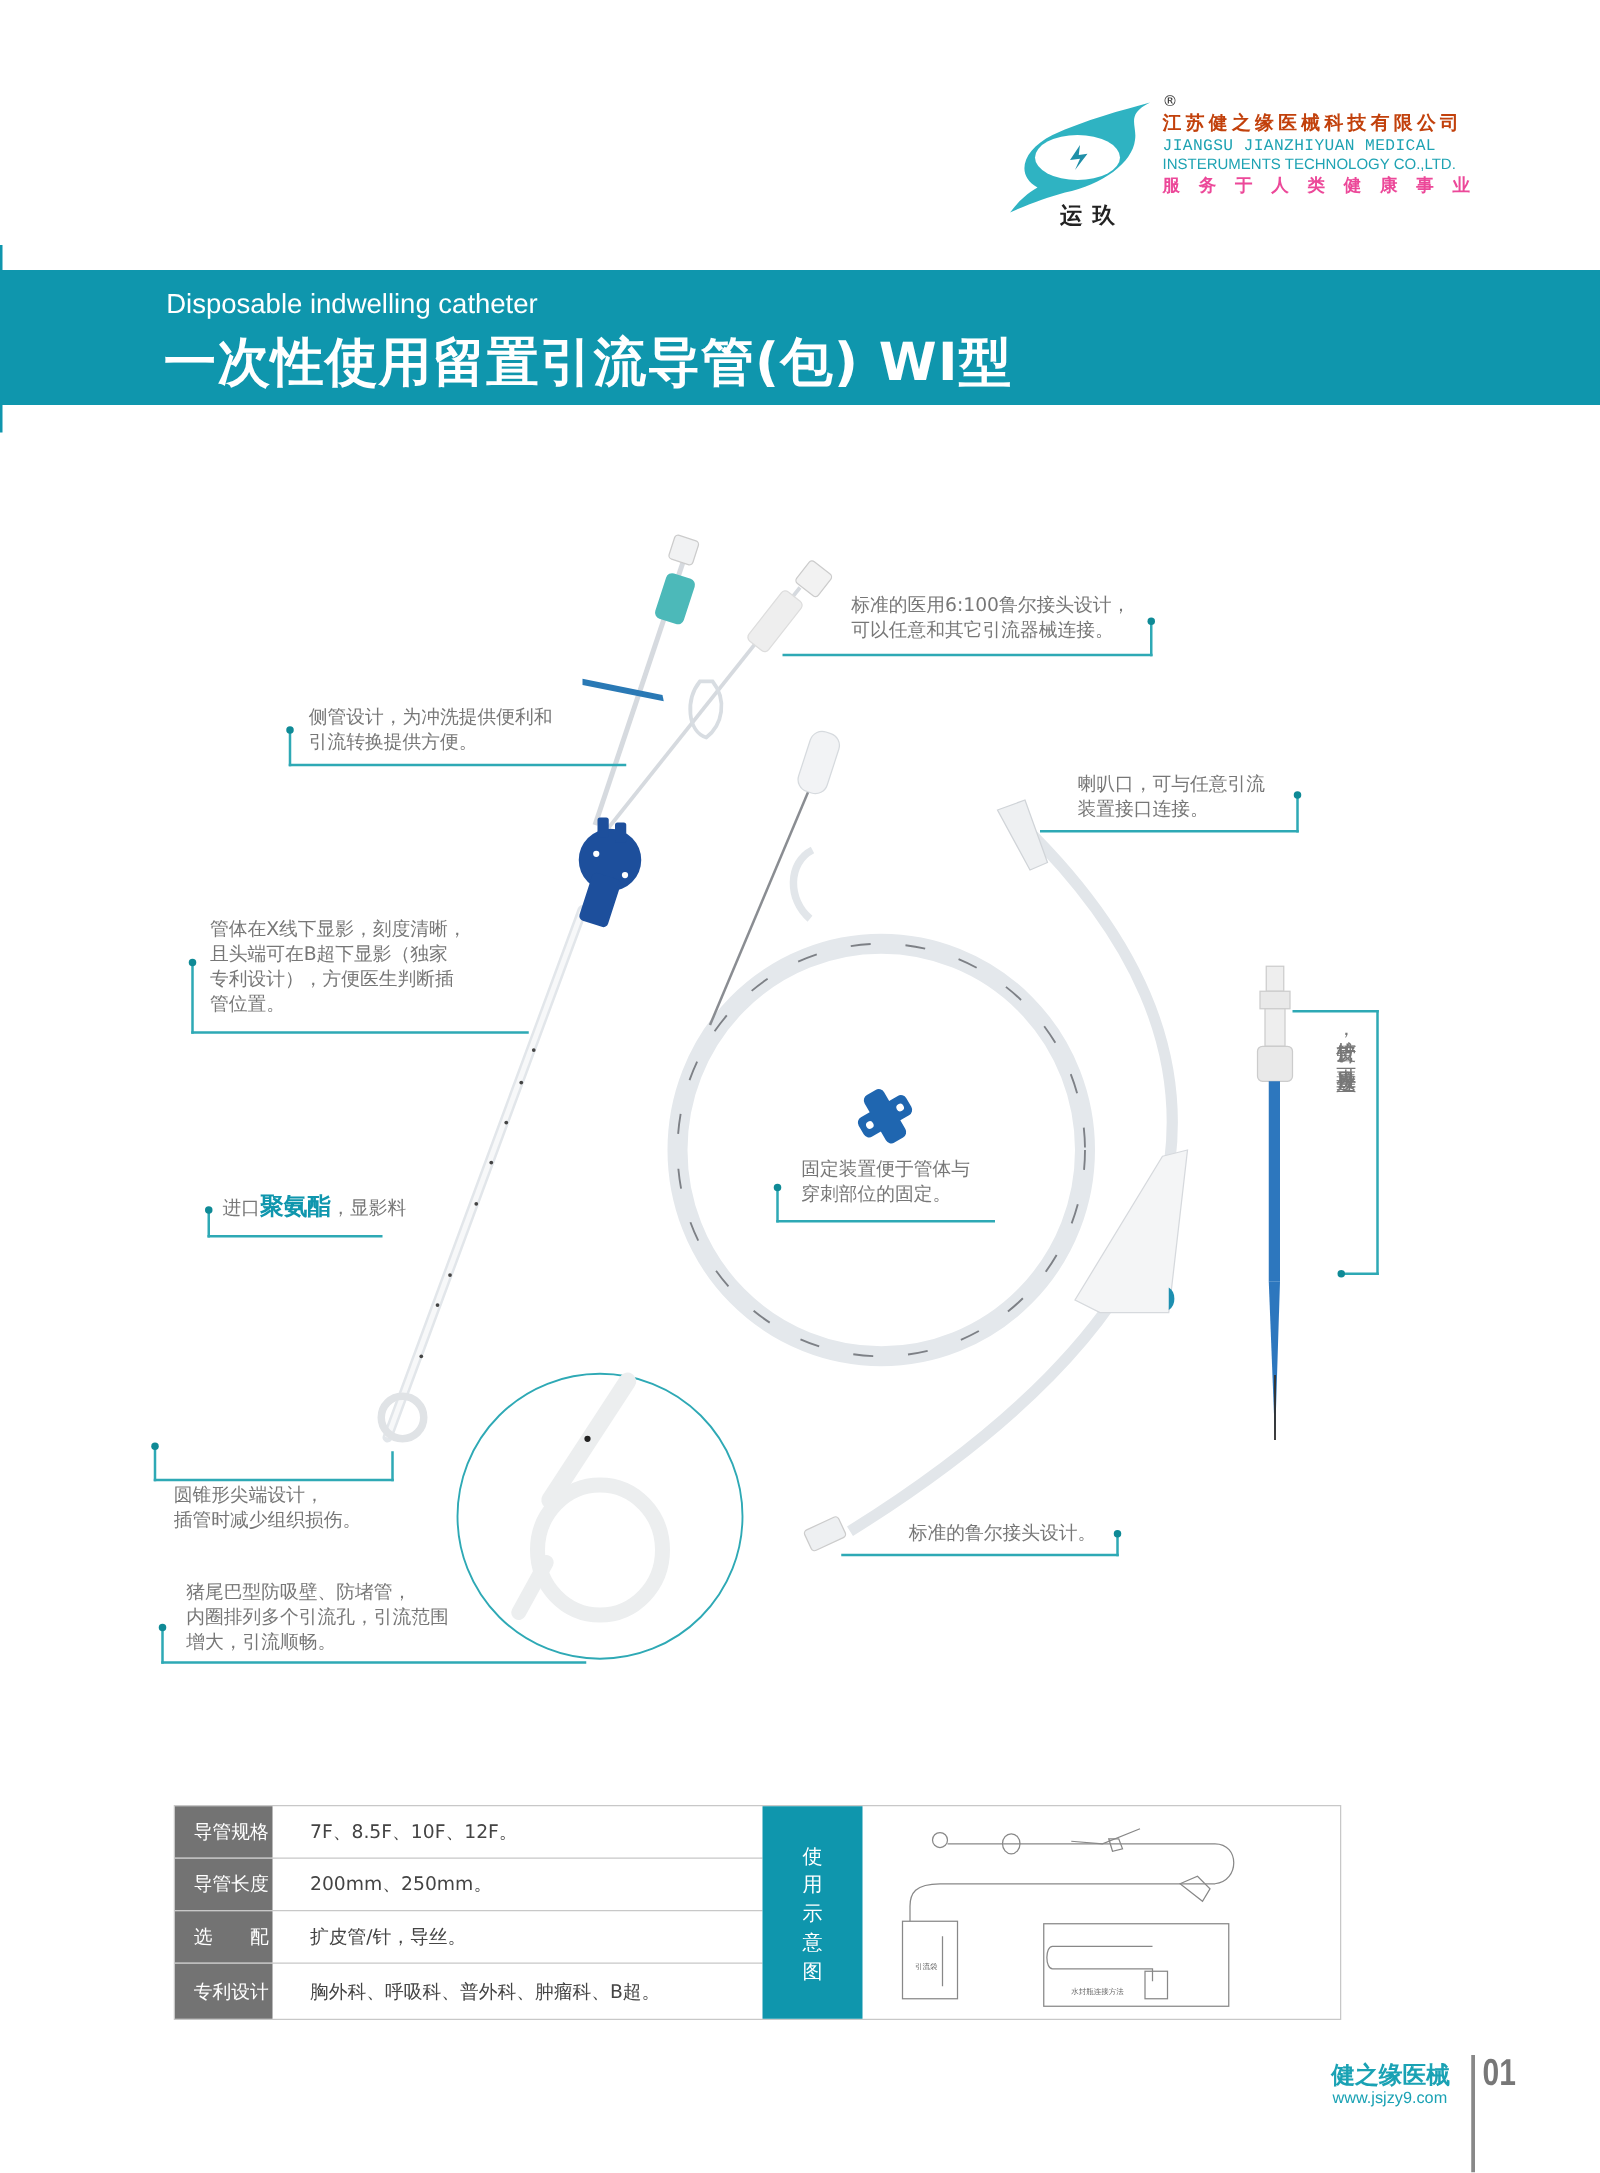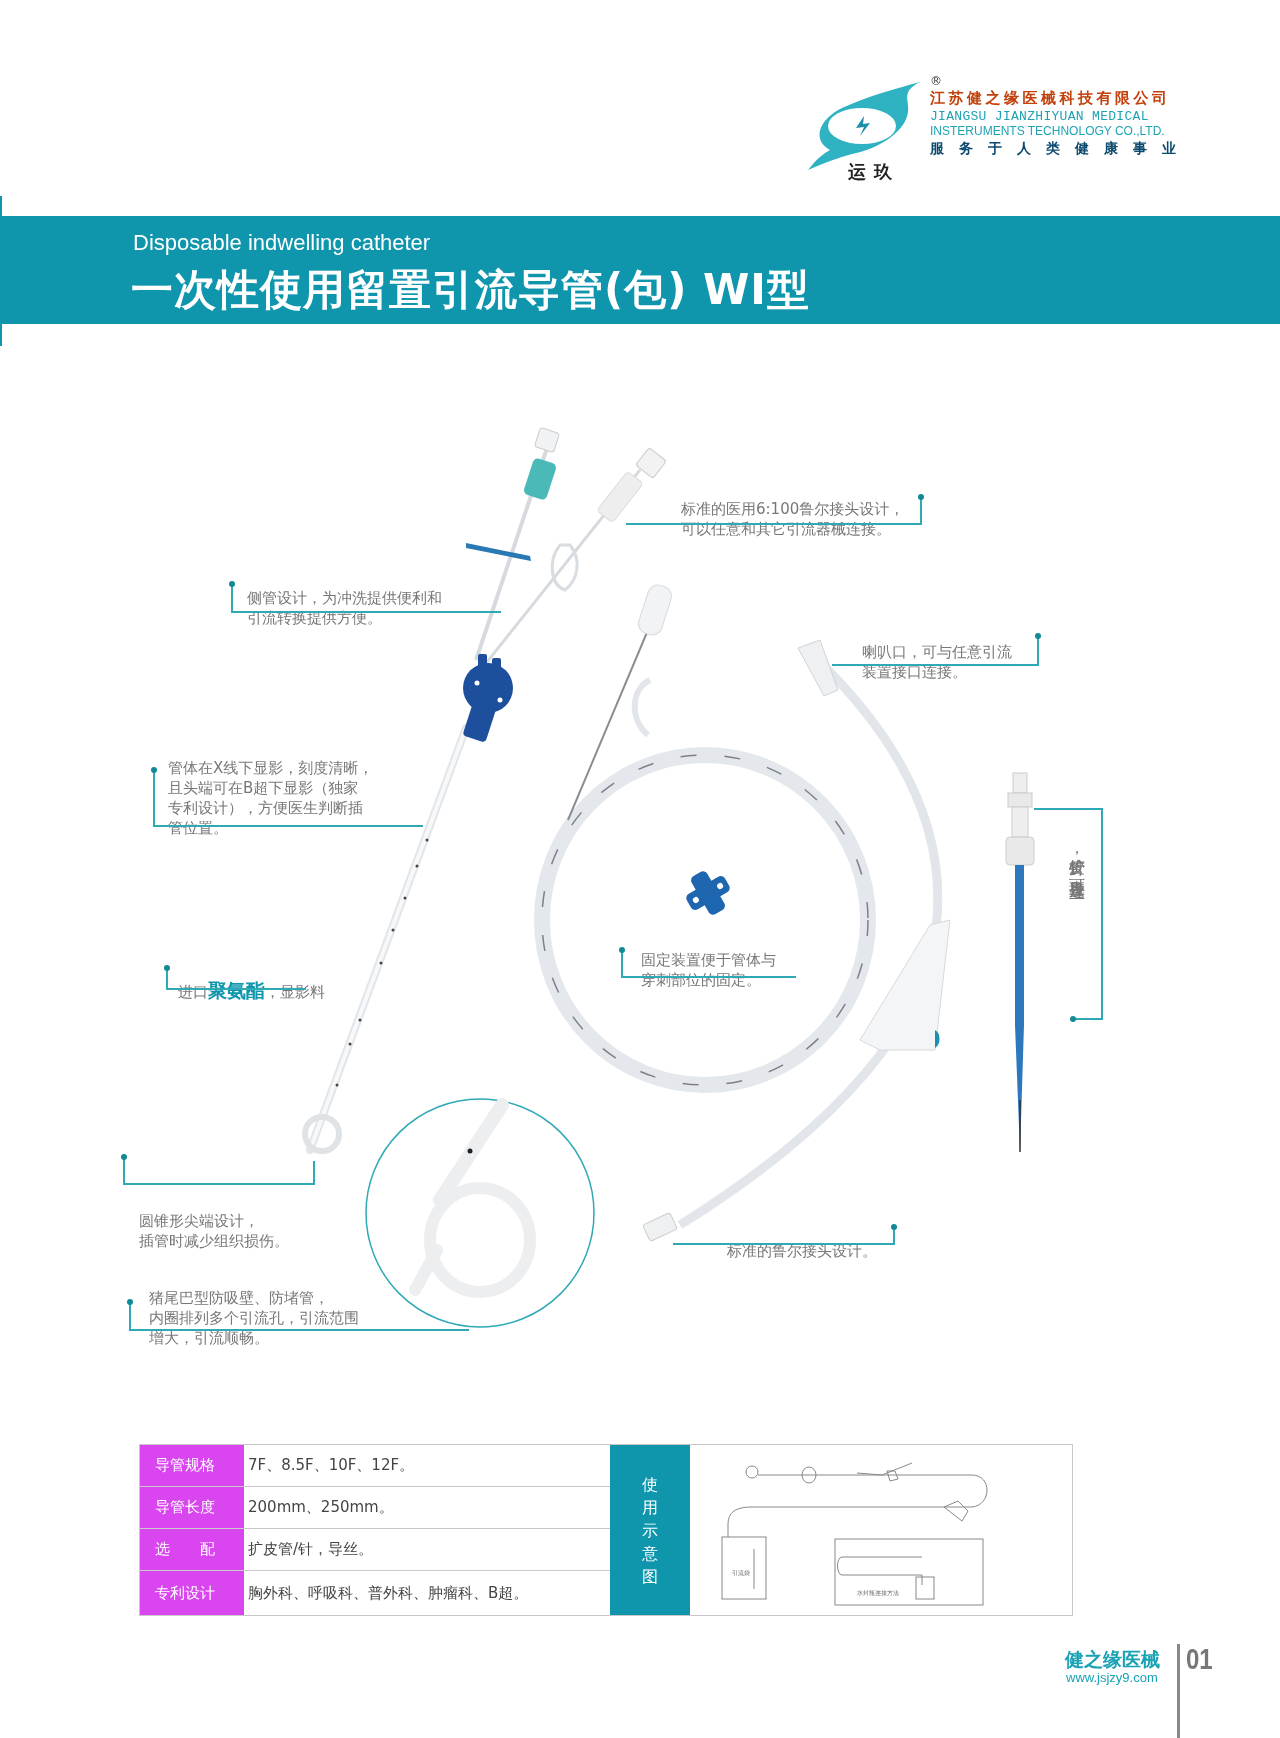--- a/index.html
+++ b/index.html
@@ -7,42 +7,42 @@
   body { position: relative; font-family: "DejaVu Sans", "Liberation Sans", sans-serif; color: #666; }
 
   
   .logo { position: absolute; left: 808px; top: 72px; width: 400px; height: 120px; }
   .logo .mark { position: absolute; left: 0; top: 6px; width: 118px; height: 100px; }
   .logo .brand-cn { position: absolute; left: 40px; top: 88px; font-family: "DejaVu Serif", serif; font-weight: bold; font-size: 18px; color: #222; letter-spacing: 8px; }
   .logo .reg { position: absolute; left: 122px; top: 2px; font-size: 12px; color: #333; }
   .logo .name-cn { position: absolute; left: 122px; top: 17px; font-weight: bold; font-size: 15px; color: #c2410c; letter-spacing: 3.5px; }
   .logo .name-en1 { position: absolute; left: 122px; top: 37px; font-size: 13px; color: #1fa3b3; letter-spacing: 0.3px; font-family: Liberation Mono, monospace; }
   .logo .name-en2 { position: absolute; left: 122px; top: 52px; font-size: 12px; color: #1fa3b3; font-family: "Liberation Sans", sans-serif; }
-  .logo .slogan { position: absolute; left: 122px; top: 68px; font-weight: bold; font-size: 14px; color: #0c4a6e; letter-spacing: 15px; }
+  .logo .slogan { position: absolute; left: 122px; top: 68px; font-weight: bold; font-size: 14px; color: #ec4899; letter-spacing: 15px; }
 
   
   .banner { position: absolute; left: 0; top: 216px; width: 1280px; height: 108px; background: #0f96ad; }
   .banner .en { position: absolute; left: 133px; top: 14px; font-size: 22px; color: #fff; font-family: "Liberation Sans", sans-serif; }
   .banner .cn { position: absolute; left: 131px; top: 46px; font-size: 42px; font-weight: bold; color: #fff; letter-spacing: 1px; }
   .left-rule { position: absolute; left: 0; top: 196px; width: 2px; height: 150px; background: #0f96ad; }
 
   
-  .callout { position: absolute; font-size: 15px; color: #777; line-height: 20px; margin-top: 25px; }
+  .callout { position: absolute; font-size: 15px; color: #777; line-height: 20px; }
   .callout .txt { white-space: pre-line; }
   .hl { color: #0f96ad; font-weight: bold; font-size: 19px; }
   .line { position: absolute; background: #2ea9b5; }
   .dot { position: absolute; width: 6px; height: 6px; border-radius: 50%; background: #0f8a96; }
 
   
   svg.art { position: absolute; left: 0; top: 0; width: 1280px; height: 1738px; pointer-events: none; }
 
   
   .spec { position: absolute; left: 139px; top: 1444px; width: 934px; height: 172px; border: 1px solid #c8c8c8; background: #fff; }
   .spec .row { position: absolute; left: 0; width: 470px; height: 42px; border-bottom: 1px solid #c8c8c8; }
-  .spec .row .k { position: absolute; left: 0; top: 0; width: 104px; height: 100%; background: #d946ef; color: #fff; font-size: 15px; display: flex; align-items: center; padding-left: 15px; }
+  .spec .row .k { position: absolute; left: 0; top: 0; width: 78px; height: 100%; background: #737373; color: #fff; font-size: 15px; display: flex; align-items: center; padding-left: 15px; }
   .spec .row .v { position: absolute; left: 108px; top: 0; height: 100%; display: flex; align-items: center; font-size: 15px; color: #444; }
   .spec .side { position: absolute; left: 470px; top: 0; width: 80px; height: 170px; background: #0f96ad; color: #fff; font-size: 16px; display: flex; flex-direction: column; align-items: center; justify-content: center; line-height: 23px; }
   .spec .diagram { position: absolute; left: 552px; top: 0; width: 380px; height: 170px; }
 
   
   .footer-cn { position: absolute; left: 1065px; top: 1647px; font-size: 19px; font-weight: bold; color: #1aa2b4; }
   .footer-url { position: absolute; left: 1066px; top: 1670px; font-size: 13px; color: #1aa2b4; font-family: "Liberation Sans", sans-serif; }
   .footer-bar { position: absolute; left: 1177px; top: 1644px; width: 3px; height: 94px; background: #888; }
   .footer-page { position: absolute; left: 1186px; top: 1642px; font-size: 30px; font-weight: bold; color: #777; font-family: "Liberation Sans", sans-serif; transform: scaleX(0.8); transform-origin: left top; }
 </style>

